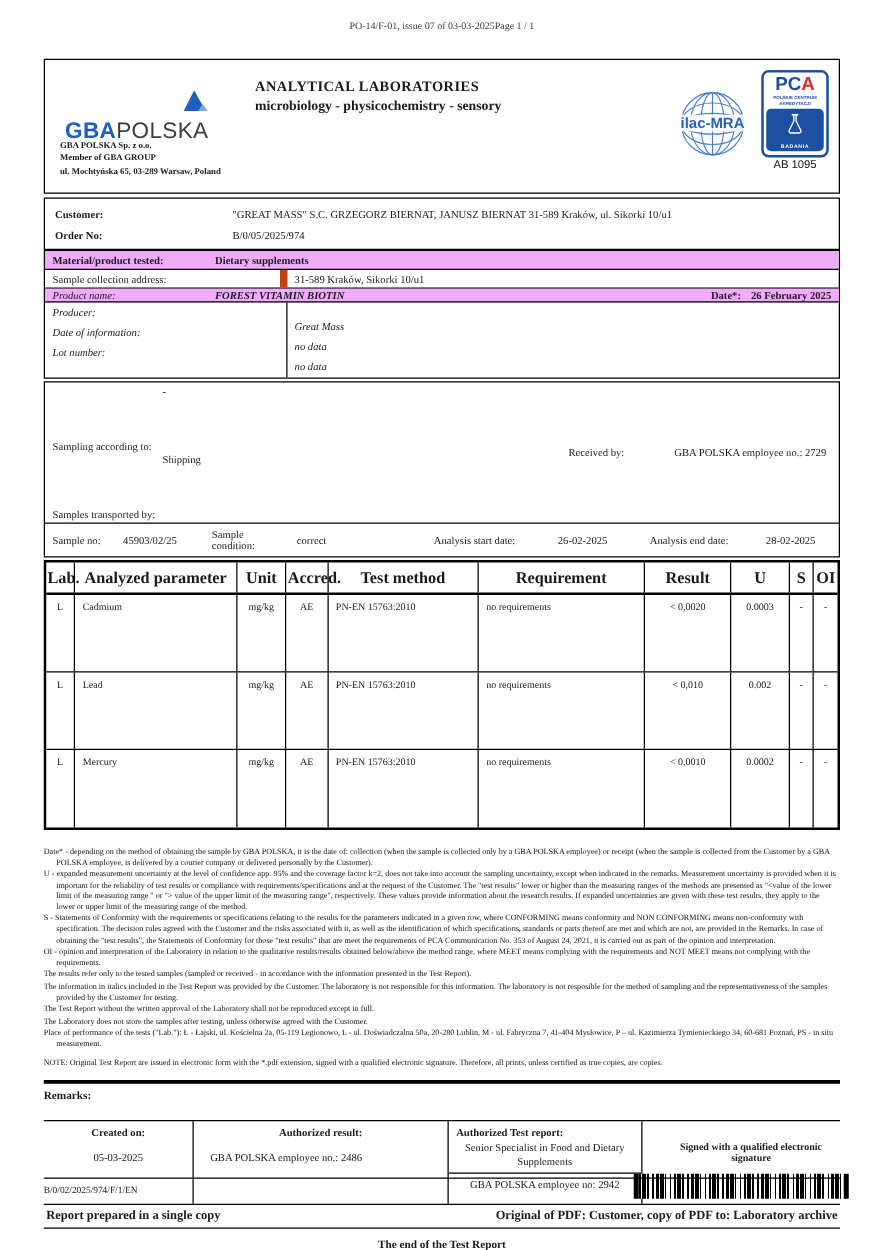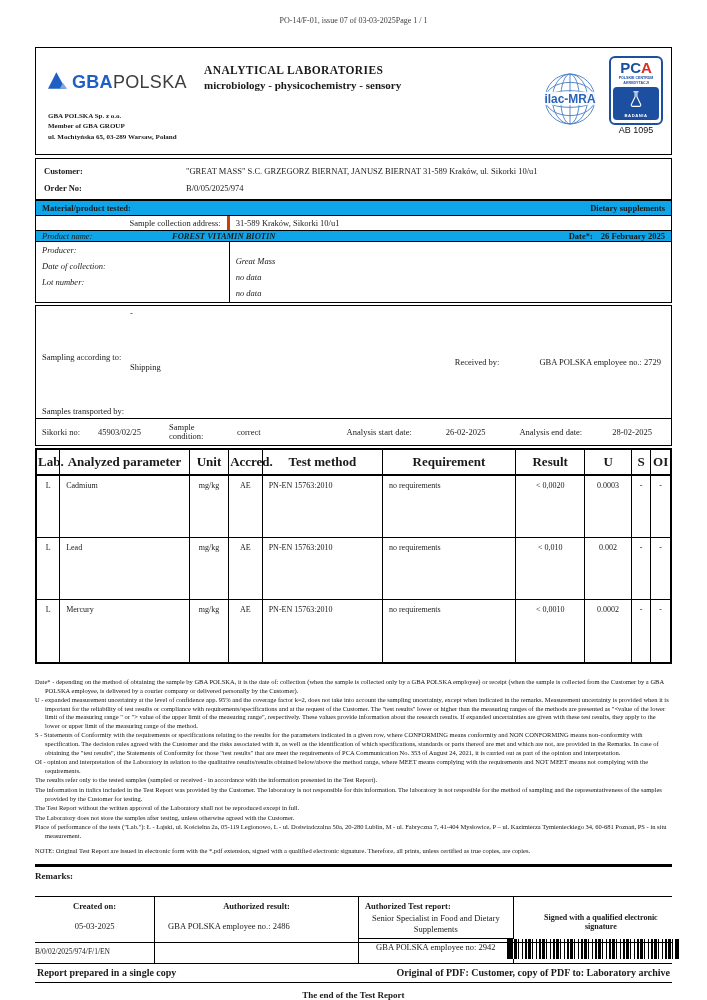--- a/index.html
+++ b/index.html
@@ -6,21 +6,21 @@
   html,body { width:707px; height:1000px; background:#fff; }
   body { font-family:"Liberation Serif", serif; color:#1a1a1a; position:relative; overflow:hidden; }
   .page { position:absolute; inset:0; background:#fff; }
   .content { position:absolute; left:35px; width:637px; top:0; }
 
   
   .meta-row { display:flex; justify-content:center; margin-top:16px; font-size:8px; color:#3c3c3c;font-family:Liberation Serif, serif; }
 
   
   .letterhead { margin-top:22px; border:1.5px solid #000; height:108px; position:relative; background:#fff; }
-  .lh-logo { position:absolute; left:12px; top:24px; display:flex; align-items:flex-start; }
+  .lh-logo { position:absolute; left:12px; top:24px; display:flex; align-items:flex-end;flex-direction:column; }
   .brand { font-family:"Liberation Sans", sans-serif; font-size:18px; letter-spacing:.3px; margin-left:4px; }
   .brand .b1 { font-weight:bold; color:#1f5fc4; }
   .brand .b2 { color:#3d3d3d; }
   .lh-company { position:absolute; left:12px; bottom:12px; font-size:7px; font-weight:600; line-height:1.5; }
   .lh-center { position:absolute; left:168px; top:16px; }
   .lh-center .t1 { font-size:11.5px; font-weight:bold; letter-spacing:.4px; }
   .lh-center .t2 { font-size:11px; font-weight:bold; margin-top:3px; }
   .lh-right { position:absolute; right:8px; top:8px; display:flex; gap:12px; align-items:flex-start; }
   .ilac-wrap { margin-top:16px; }
   .pca-col { display:flex; flex-direction:column; align-items:center; }
@@ -41,25 +41,25 @@
   .cust-row + .cust-row { margin-top:7px; }
   .cust-row .lbl { font-weight:bold; width:142px; flex:none; }
   .cust-row .val { }
 
   
   .ae-note { font-size:7px; line-height:1.35; margin:3px 0 3px 4px; padding-left:18px; text-indent:-18px; }
 
   
   .mat { border:1.5px solid #000; }
   .mat .r { font-size:8.5px; }
-  .r-gray { background:#0ea5e9;justify-content:space-between; }
+  .r-gray { background:#f0abfc; }
   .mat-r1 { display:flex; padding:2px 6px; border-bottom:1px solid #000; font-weight:bold; }
   .mat-r1 .lbl { width:130px; flex:none; }
   .mat-r2 { display:flex; border-bottom:1.5px solid #000; }
-  .mat-r2 .c1 { width:30.5%; flex:none; border-right:3px solid #c2410c; padding:2px 6px;text-align:right; }
+  .mat-r2 .c1 { width:30.5%; flex:none; border-right:6px solid #c2410c; padding:2px 6px; }
   .mat-r2 .c2 { padding:2px 6px; }
   .mat-r3 { display:flex; border-bottom:1.5px solid #000; padding:0 6px; font-style:italic; }
   .mat-r3 .lbl { width:130px; flex:none; }
   .mat-r3 .pv { font-weight:bold; }
   .mat-r3 .dt { margin-left:auto; font-style:normal; font-weight:bold; }
   .mat-r3 .dt .dl { margin-right:8px; }
   .mat-r4 { display:flex; font-style:italic; }
   .mat-r4 .c1 { width:30.5%; flex:none; border-right:1px solid #000; padding:3px 6px 4px 6px; }
   .mat-r4 .c2 { padding:14px 6px 4px 6px; }
   .mat-r4 .line { margin-bottom:6px; }
@@ -212,21 +212,21 @@
         <span class="c2">31-589 Kraków, Sikorki 10/u1</span>
       </div>
       <div class="r r-gray mat-r3">
         <span class="lbl">Product name:</span>
         <span class="pv">FOREST VITAMIN BIOTIN</span>
         <span class="dt"><span class="dl">Date*:</span><span>26 February 2025</span></span>
       </div>
       <div class="r mat-r4">
         <div class="c1">
           <div class="line">Producer:</div>
-          <div class="line">Date of collection:</div>
+          <div class="line">Date of information:</div>
           <div class="line">Lot number:</div>
         </div>
         <div class="c2">
           <div class="line">Great Mass</div>
           <div class="line">no data</div>
           <div class="line">no data</div>
         </div>
       </div>
     </div>
 
@@ -242,21 +242,21 @@
             <span>Shipping</span>
           </div>
         </div>
         <div class="recv">
           <span>Received by:</span>
           <span>GBA POLSKA employee no.: 2729</span>
         </div>
       </div>
       <div class="samp-r2">
         <span class="g">
-          <span>Sikorki no:</span>
+          <span>Sample no:</span>
           <span style="margin-left:18px">45903/02/25</span>
         </span>
         <span class="cond-lbl" style="margin-left:28px">Sample condition:</span>
         <span style="margin-left:24px">correct</span>
         <span style="margin-left:86px">Analysis start date:</span>
         <span style="margin-left:34px">26-02-2025</span>
         <span style="margin-left:34px">Analysis end date:</span>
         <span style="margin-left:30px">28-02-2025</span>
       </div>
     </div>

